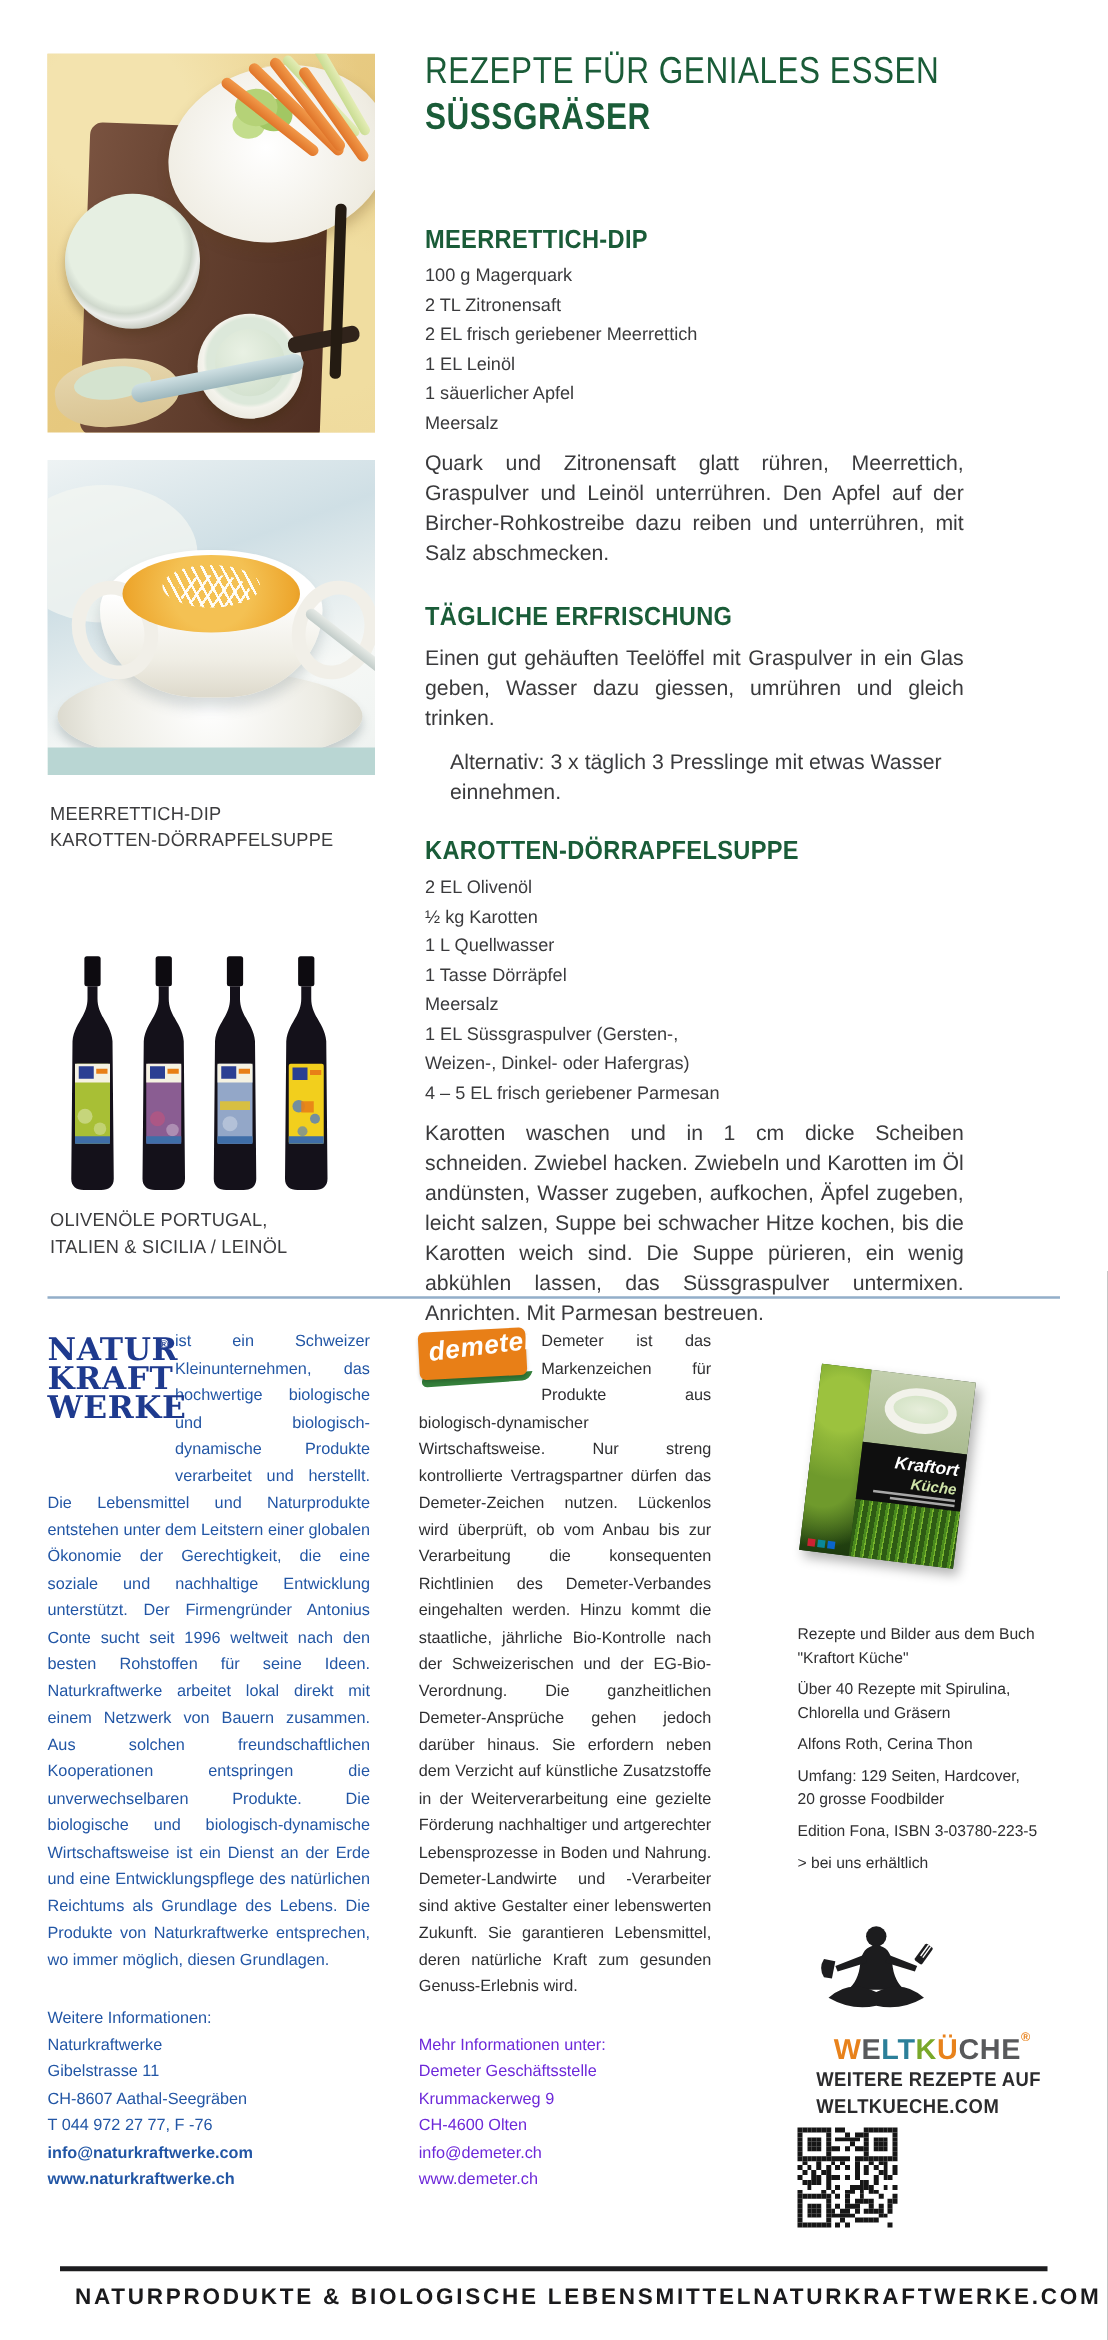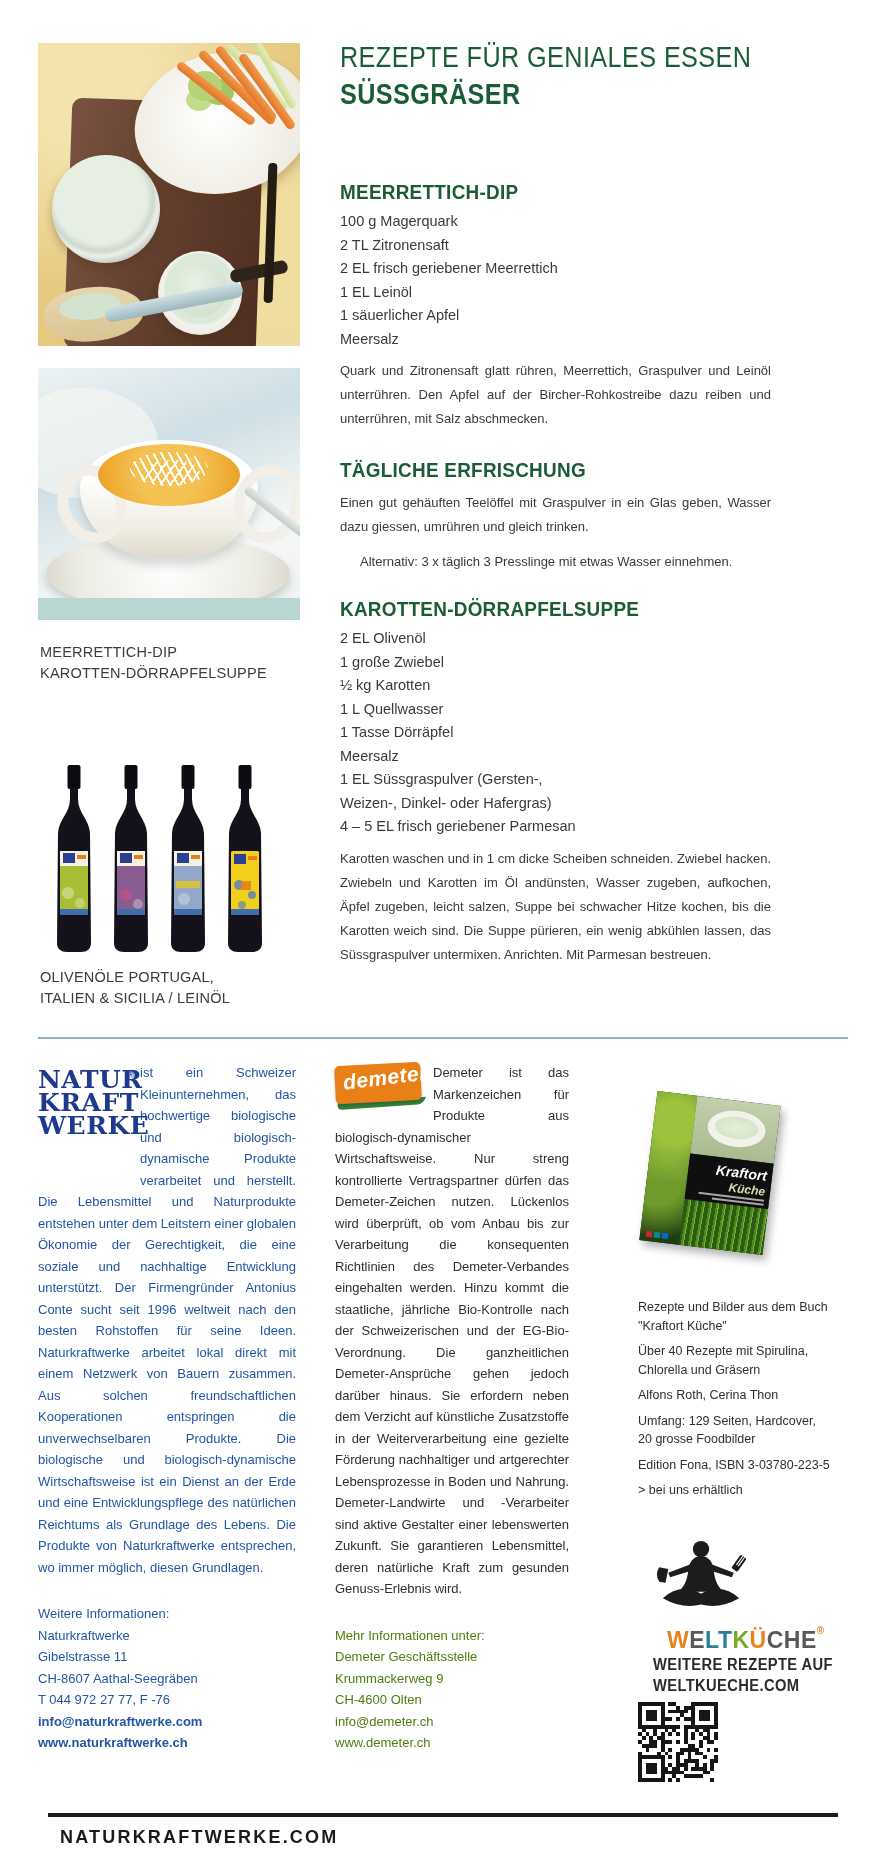--- a/index.html
+++ b/index.html
@@ -77,21 +77,21 @@
   .title{margin-top:38px;color:#1a5c38;font-size:30px;line-height:37px;letter-spacing:.5px;
      transform:scaleX(.84);transform-origin:left;white-space:nowrap;}
   .title .bold{font-weight:700;}
   h2.rh{margin:0;color:#1a5c38;font-size:21px;line-height:26px;font-weight:700;letter-spacing:.3px;
      transform:scaleX(.9);transform-origin:left;white-space:nowrap;}
   #rh1{margin-top:67px;}
   #rh2{margin-top:26px;}
   #rh3{margin-top:22px;}
   .ing{font-size:14.5px;line-height:23.5px;}
   .ing-block{margin-top:5px;}
-  .para{font-size:13px;line-height:24px;text-align:justify;margin-top:8px;}
+  .para{font-size:17px;line-height:24px;text-align:justify;margin-top:8px;}
   #para-alt{margin-top:11px;text-align:left;margin-left:20px;}
 
   .divider{position:absolute;left:38px;top:1037px;width:810px;height:2px;background:#93aec9;}
 
   
   .colblue{position:absolute;left:38px;top:1062px;width:258px;color:#2256a5;
      font-size:13px;line-height:21.5px;text-align:justify;}
   .nkw-logo{float:left;width:88px;margin:6px 14px 34px 0;color:#1e3a8e;
      font-family:"DejaVu Serif",serif;font-weight:700;font-size:25px;line-height:23px;letter-spacing:.5px;position:relative;}
   .nkw-logo .reg{position:absolute;right:-9px;top:-4px;font-size:9px;font-family:"Liberation Sans",sans-serif;}
@@ -100,21 +100,21 @@
 
   .coldark{position:absolute;left:335px;top:1062px;width:234px;color:#2f2f31;
      font-size:13px;line-height:21.5px;text-align:justify;}
   .dem-logo{float:left;width:88px;height:44px;margin:2px 10px 16px 0;position:relative;}
   .dem-box{position:absolute;left:0;top:0;width:86px;height:38px;background:#e87f17;border-radius:5px;
      transform:rotate(-3deg);box-shadow:0 2px 3px rgba(0,0,0,.2);}
   .dem-box span{position:absolute;left:8px;top:3px;color:#fff;font-size:21px;font-weight:700;font-style:italic;
      transform:rotate(-4deg);letter-spacing:.5px;}
   .dem-swoosh{position:absolute;left:2px;top:36px;width:88px;height:7px;background:#35803b;
      border-radius:0 0 6px 6px;transform:rotate(-4deg) skewX(-20deg);}
-  .coldark .contact{color:#4d7c0f;}
+  .coldark .contact{color:#6d28d9;}
 
   .colbook{position:absolute;left:635px;top:1062px;width:228px;color:#2f2f31;font-size:12.5px;line-height:18.5px;}
   .book{position:absolute;left:13px;top:36px;width:124px;height:150px;transform:rotate(7deg);
      box-shadow:4px 5px 9px rgba(0,0,0,.3);background:#243618;}
   .book *{position:absolute;}
   .bk-left{left:0;top:0;width:40px;height:150px;background:
      radial-gradient(circle at 50% 20%,#9cc23e 0 18%,transparent 50%),
      radial-gradient(circle at 30% 60%,#6f9a2c 0 25%,transparent 60%),
      linear-gradient(170deg,#5c8f25,#2f5416 70%,#1d3a0e);}
   .bk-photo{left:40px;top:0;width:84px;height:58px;background:linear-gradient(#c3cfae,#aabb90);}
@@ -256,21 +256,20 @@
     </div>
     <div class="para">Quark und Zitronensaft glatt rühren, Meerrettich, Graspulver und Leinöl unterrühren. Den Apfel auf der Bircher-Rohkostreibe dazu reiben und unterrühren, mit Salz abschmecken.</div>
 
     <h2 class="rh" id="rh2">TÄGLICHE ERFRISCHUNG</h2>
     <div class="para">Einen gut gehäuften Teelöffel mit Graspulver in ein Glas geben, Wasser dazu giessen, umrühren und gleich trinken.</div>
     <div class="para" id="para-alt">Alternativ: 3 x täglich 3 Presslinge mit etwas Wasser einnehmen.</div>
 
     <h2 class="rh" id="rh3">KAROTTEN-DÖRRAPFELSUPPE</h2>
     <div class="ing-block">
       <div class="ing">2 EL Olivenöl</div>
-      <div class="ing">1 große Zwiebel</div>
       <div class="ing">½ kg Karotten</div>
       <div class="ing">1 L Quellwasser</div>
       <div class="ing">1 Tasse Dörräpfel</div>
       <div class="ing">Meersalz</div>
       <div class="ing">1 EL Süssgraspulver (Gersten-,</div>
       <div class="ing">Weizen-, Dinkel- oder Hafergras)</div>
       <div class="ing">4 – 5 EL frisch geriebener Parmesan</div>
     </div>
     <div class="para">Karotten waschen und in 1 cm dicke Scheiben schneiden. Zwiebel hacken. Zwiebeln und Karotten im Öl andünsten, Wasser zugeben, aufkochen, Äpfel zugeben, leicht salzen, Suppe bei schwacher Hitze kochen, bis die Karotten weich sind. Die Suppe pürieren, ein wenig abkühlen lassen, das Süssgraspulver untermixen. Anrichten. Mit Parmesan bestreuen.</div>
   </div>
@@ -809,16 +808,17 @@
         <div></div>
         <div></div>
         <div></div>
         <div class="on"></div>
         <div></div>
       </div>
   </div>
 
   <div class="footline"></div>
   <div class="foottext">
+    <span>NATURPRODUKTE &amp; BIOLOGISCHE LEBENSMITTEL</span>
     <span>NATURKRAFTWERKE.COM</span>
   </div>
 
 </div>
 
 </body></html>

